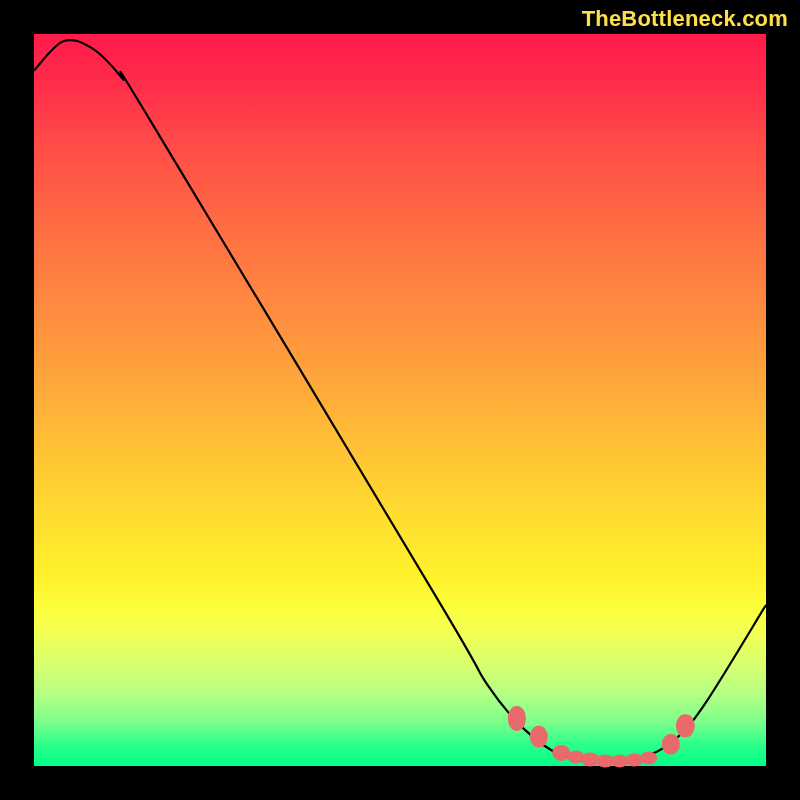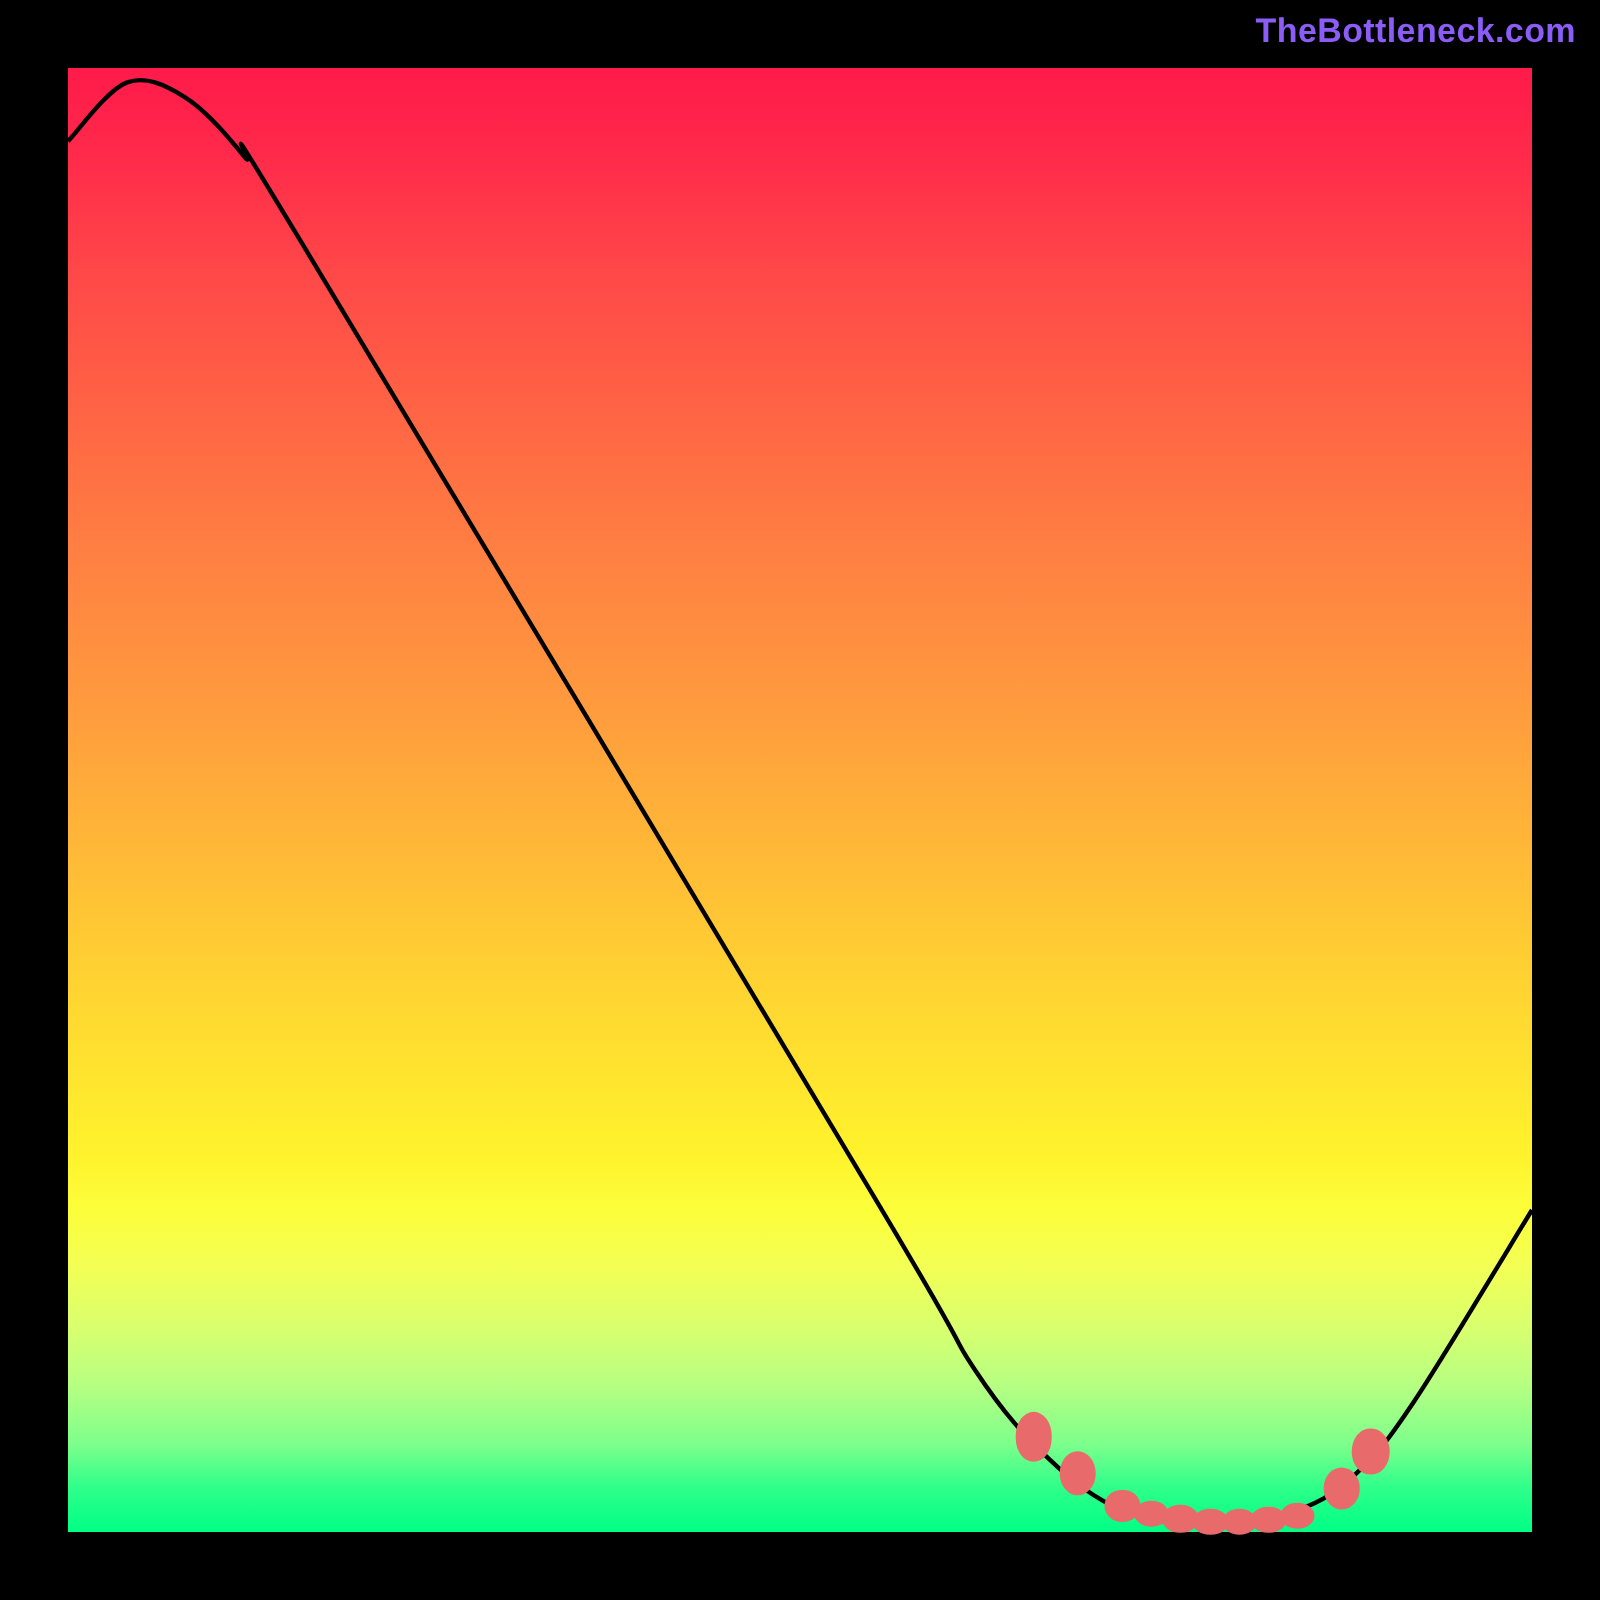--- a/index.html
+++ b/index.html
@@ -8,22 +8,22 @@
     height: 800px;
     background: #000;
     position: relative;
     font-family: Arial, sans-serif;
     overflow: hidden;
   }
   .watermark {
     position: absolute;
     top: 6px;
     right: 12px;
-    color: #8b5cf6;
-    font-size: 17px;
+    color: #fde047;
+    font-size: 22px;
     font-weight: bold;
     z-index: 10;
     letter-spacing: 0.2px;
   }
   .plot-area {
     position: absolute;
     left: 34px;
     top: 34px;
     width: 732px;
     height: 732px;

